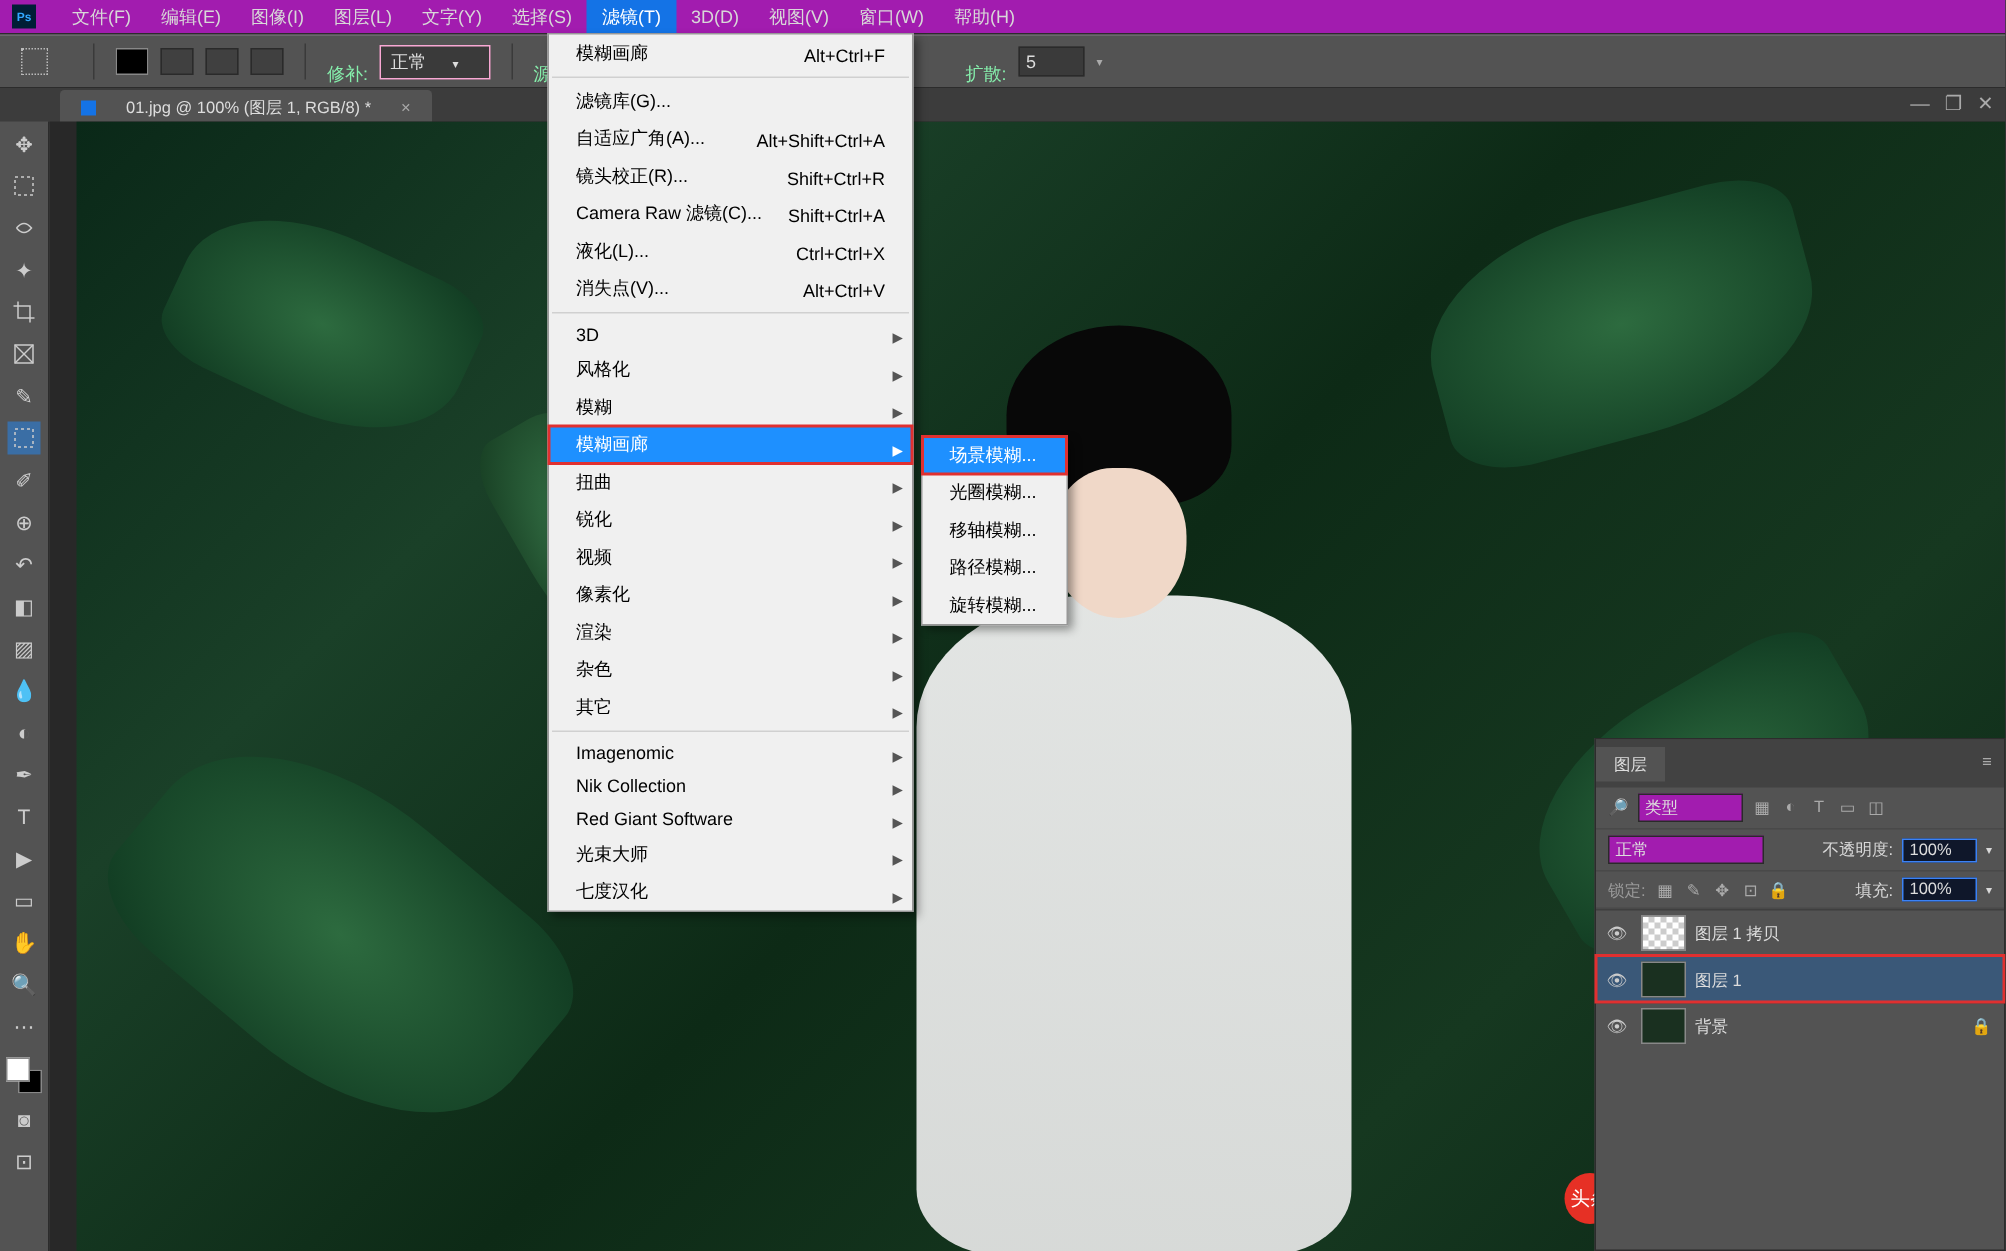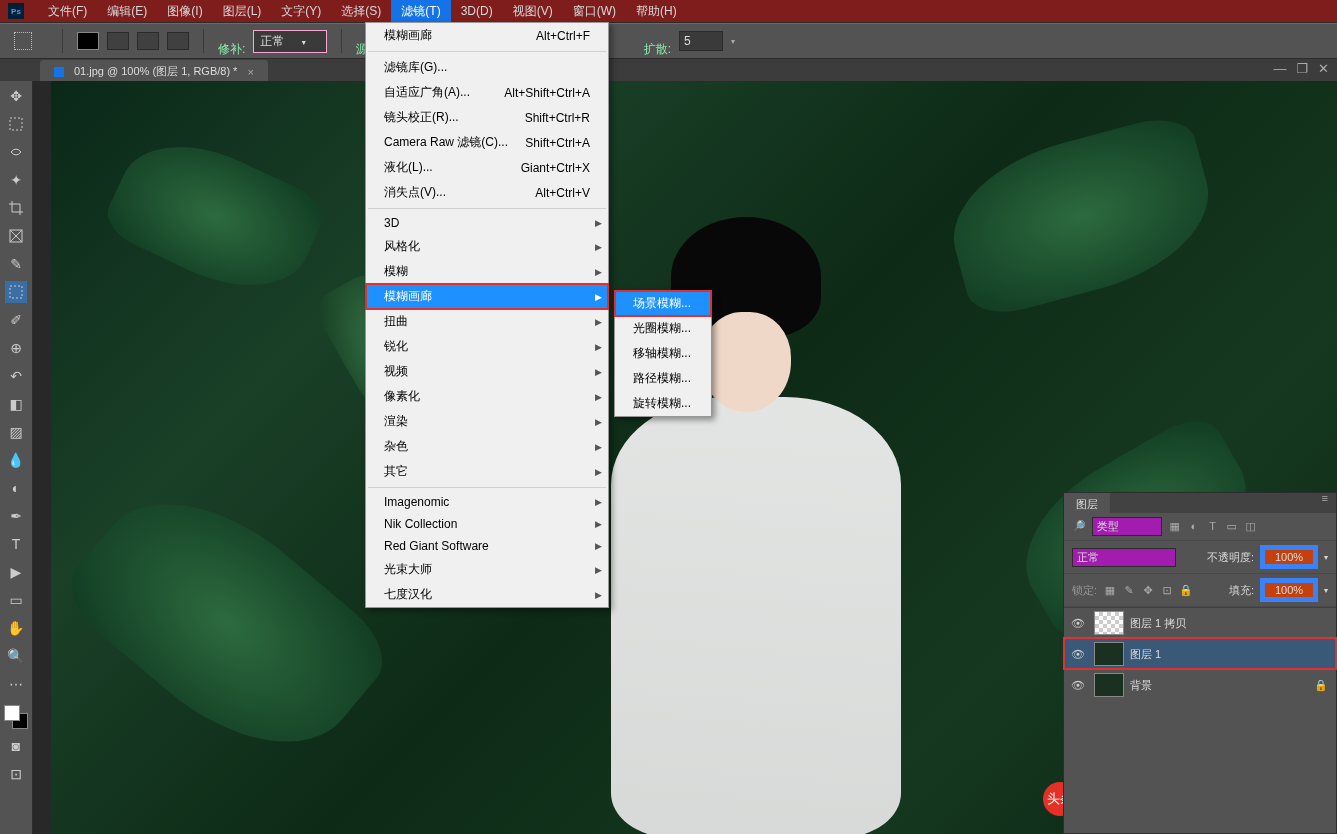--- a/index.html
+++ b/index.html
@@ -1,64 +1,64 @@
 <!DOCTYPE html>
 <html><head>
 <meta charset="utf-8">
 <style>
   body { margin:0; padding:0; background:#474747; font-family:"Microsoft YaHei",Tahoma,Arial,sans-serif; font-size:12px; color:#d8d8d8; overflow:hidden; width:1337px; height:834px; position:relative;}
-  .menubar { height:22px; background:#7f1d1d; display:flex; align-items:center; padding-left:8px; border-bottom:1px solid #2c2c2c;}
+  .menubar { height:22px; background:#a21caf; display:flex; align-items:center; padding-left:8px; border-bottom:1px solid #2c2c2c;}
   .ps-logo { width:16px; height:16px; background:#001e36; color:#31a8ff; font-size:8px; font-weight:bold; display:flex; align-items:center; justify-content:center; margin-right:14px;}
   .menu-item { padding:3px 10px; cursor:default; white-space:nowrap;}
   .menu-item.active { background:#1473e6; color:#fff;}
   .optbar { height:34px; background:#535353; border-top:1px solid #6a6a6a; border-bottom:1px solid #2c2c2c; display:flex; align-items:center; padding-left:14px; gap:8px;}
   .opt-ico { width:16px; height:16px; border:1px dotted #bbb;}
   .opt-group { width:20px; height:16px; background:#404040; border:1px solid #2a2a2a;}
   .opt-sep { width:1px; height:24px; background:#3a3a3a; margin:0 6px;}
   .opt-label { color:#86efac;margin-top:16px;}
   .opt-select { background:#3a3a3a; border:1px solid #f9a8d4; padding:2px 20px 2px 6px; color:#ddd; position:relative;}
   .opt-field { width:34px; background:#3a3a3a; border:1px solid #2a2a2a; color:#ddd; padding:2px 4px;}
   .tabrow { height:24px; background:#3c3c3c; display:flex; align-items:flex-end; padding-left:40px;}
-  .tab { background:#535353; padding:4px 14px; font-size:11px; color:#ddd; border-top-left-radius:3px; border-top-right-radius:3px; display:flex; align-items:center; gap:10px;}
+  .tab { background:#535353; padding:4px 14px; font-size:11px; color:#ddd; border-top-left-radius:3px; border-top-right-radius:3px; display:flex; align-items:center; gap:20px;}
   .tab-fav { width:10px; height:10px; background:#1473e6;}
   .tab-x { color:#aaa;}
   .workspace { position:absolute; top:81px; left:0; right:0; bottom:0; display:flex;}
   .toolbar { width:32px; background:#535353; border-right:1px solid #2c2c2c; display:flex; flex-direction:column; align-items:center; padding-top:4px; gap:6px;}
   .tool { width:22px; height:22px; display:flex; align-items:center; justify-content:center; color:#ccc; font-size:14px; position:relative;}
   .tool.sel { background:#3a6ea5;}
   .tool svg { stroke:#ccc; fill:none;}
   .fgbg { width:24px; height:24px; position:relative; margin-top:4px;}
   .fgbg .bg { position:absolute; right:0; bottom:0; width:14px; height:14px; background:#000; border:1px solid #888;}
   .fgbg .fg { position:absolute; left:0; top:0; width:14px; height:14px; background:#fff; border:1px solid #888;}
   .canvasarea { flex:1; background:#282828; position:relative; overflow:hidden;}
   .canvas { position:absolute; left:18px; top:0; right:0; bottom:0; background:linear-gradient(135deg,#0a2818 0%, #1a4028 25%, #0d2a16 50%, #163820 75%, #0a2515 100%);}
   .leaf { position:absolute; background:radial-gradient(ellipse,#2d6b3f,#0f3820); border-radius:50% 20% 50% 20%; transform:rotate(25deg);}
   .figure { position:absolute; left:42%; top:18%; width:300px; height:620px;}
   .hair { position:absolute; top:0; left:80px; width:150px; height:120px; background:#080808; border-radius:60% 60% 40% 50%;}
   .face { position:absolute; top:95px; left:110px; width:90px; height:100px; background:#f0d8c8; border-radius:50% 50% 55% 55%;}
   .dress { position:absolute; top:180px; left:20px; width:290px; height:440px; background:linear-gradient(180deg,#f5f5f5,#e8e8e8); border-radius:40% 40% 20% 20% / 20% 20% 10% 10%; opacity:0.92;}
   .dropdown { position:absolute; background:#f0f0f0; border:1px solid #979797; box-shadow:3px 3px 6px rgba(0,0,0,0.4); color:#000; font-size:12px; z-index:100;}
   .dd-main { left:365px; top:22px; width:242px;}
-  .dd-row { padding:4px 18px 4px 18px; display:flex; justify-content:space-between; align-items:center; white-space:nowrap; position:relative;}
+  .dd-row { padding:4px 18px 4px 18px; display:flex; justify-content:space-between; align-items:flex-end; white-space:nowrap; position:relative;}
   .dd-row.hi { background:#1e90ff; color:#fff;}
   .dd-row.boxed { outline:2px solid #e03030; outline-offset:-1px;}
   .dd-sep { height:1px; background:#d0d0d0; margin:3px 2px;}
   .dd-arrow { font-size:9px; color:#555; position:absolute; right:6px;}
   .dd-row.hi .dd-arrow{ color:#fff;}
   .dd-sub { left:614px; top:290px; width:96px;}
   .layers-panel { position:absolute; right:0; top:492px; width:272px; bottom:0; background:#535353; border:1px solid #2c2c2c; font-size:11px; z-index:50;}
-  .lp-tabbar { display:flex; background:#424242; height:20px; align-items:flex-start;font-family:Liberation Mono, monospace;}
+  .lp-tabbar { display:flex; background:#424242; height:32px; align-items:center;font-family:Liberation Mono, monospace;}
   .lp-tab { padding:4px 12px; background:#535353; color:#ddd;}
   .lp-menuico { margin-left:auto; padding:0 8px; color:#aaa;}
   .lp-row { display:flex; align-items:center; padding:4px 8px; gap:6px; border-bottom:1px solid #494949;}
   .lp-select { background:#a21caf; border:1px solid #2a2a2a; width:60px; padding:1px 4px; color:#ddd;}
   .lp-icons { display:flex; gap:5px; color:#aaa;}
   .lp-icons span { width:14px; text-align:center;}
   .lp-lock { color:#999;}
-  .lp-pct { background:#c2410c; border:5px solid #3b82f6; width:40px; padding:1px 4px; color:#ddd; text-align:center;}
+  .lp-pct { background:#0f172a; border:1px solid #3b82f6; width:40px; padding:1px 4px; color:#ddd; text-align:left;}
   .layer-list { }
   .layer { display:flex; align-items:center; height:30px; border-top:1px solid #3f3f3f; padding-left:4px;}
   .layer.selected { background:#3a5878; outline:2px solid #e03030; outline-offset:-1px;}
   .layer .eye { width:20px; text-align:center; color:#ccc;}
   .layer .thumb { width:28px; height:22px; background:#1a3020; border:1px solid #888; margin:0 6px;}
   .layer .thumb.checker { background:repeating-conic-gradient(#ccc 0 25%,#fff 0 50%) 0 0/8px 8px;}
   .layer .lname { color:#ddd;}
   .layer .lock { margin-left:auto; margin-right:8px; color:#aaa;}
   .docbtns { position:absolute; right:6px; top:2px; display:flex; gap:10px; color:#aaa; font-size:13px;}
   .watermark { position:absolute; right:40px; bottom:20px; color:rgba(255,255,255,0.7); font-size:22px; font-family:"KaiTi",serif; text-shadow:0 0 3px #000;}
@@ -205,21 +205,21 @@
     <div class="dd-row">
       <span>镜头校正(R)...</span>
       <span>Shift+Ctrl+R</span>
     </div>
     <div class="dd-row">
       <span>Camera Raw 滤镜(C)...</span>
       <span>Shift+Ctrl+A</span>
     </div>
     <div class="dd-row">
       <span>液化(L)...</span>
-      <span>Giant+Ctrl+X</span>
+      <span>Ctrl+Ctrl+X</span>
     </div>
     <div class="dd-row">
       <span>消失点(V)...</span>
       <span>Alt+Ctrl+V</span>
     </div>
     <div class="dd-sep"></div>
     <div class="dd-row">
       <span>3D</span>
       <span class="dd-arrow">▶</span>
     </div>

